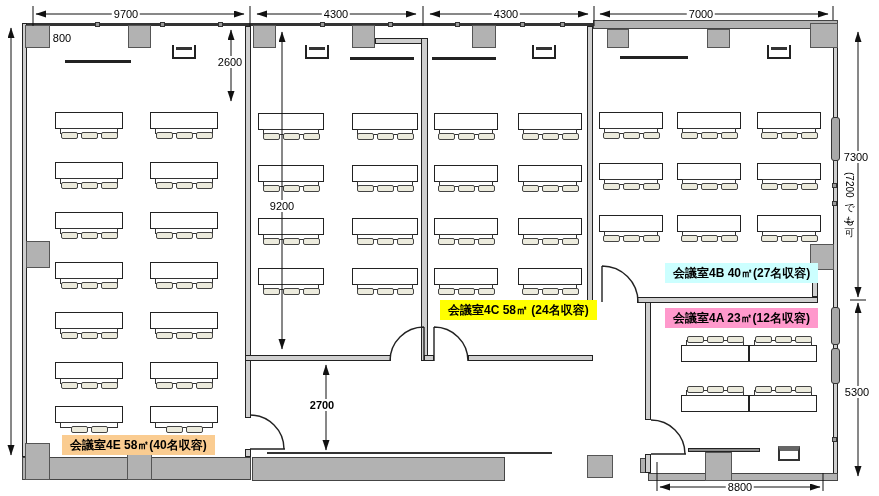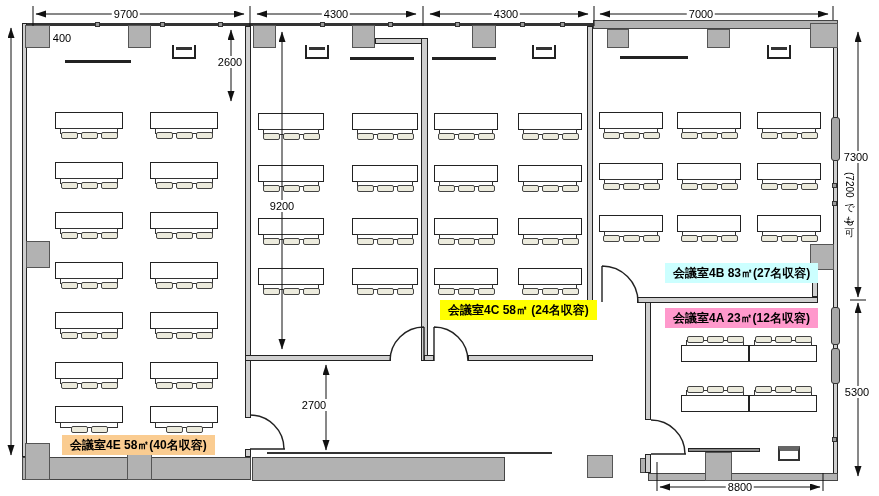--- a/index.html
+++ b/index.html
@@ -348,29 +348,29 @@
       <path d="M424,361 V327 M390,361 A34,34 0 0 1 424,327"></path>
       <path d="M434,361 V327 M434,327 A34,34 0 0 1 468,361"></path>
       <path d="M602,302 V266 M602,266 A36,36 0 0 1 638,302"></path>
       <path d="M250,449 H285 M250,415 A34,34 0 0 1 284,449"></path>
       <path d="M651,454 H686 M651,420 A34,34 0 0 1 685,454"></path>
     </g>
   </svg>
 
   <div class="room-label" style="left: 62px; top: 435px; background: rgb(250, 204, 145);">会議室4E  58㎡(40名収容)</div>
   <div class="room-label" style="left: 440px; top: 300px; background: rgb(255, 255, 0);">会議室4C  58㎡ (24名収容)</div>
-  <div class="room-label" style="left: 665px; top: 263px; background: rgb(204, 255, 255);">会議室4B  83㎡(27名収容)</div>
+  <div class="room-label" style="left: 665px; top: 263px; background: rgb(204, 255, 255);">会議室4B  40㎡(27名収容)</div>
   <div class="room-label" style="left: 665px; top: 308px; background: rgb(255, 153, 204);">会議室4A  23㎡(12名収容)</div>
 
   <div class="dim" style="left:126px;top:14px;">9700</div>
   <div class="dim" style="left:336px;top:14px;">4300</div>
   <div class="dim" style="left:506px;top:14px;">4300</div>
   <div class="dim" style="left:701px;top:14px;">7000</div>
-  <div class="dim-plain" style="left:62px;top:38px;">400</div>
+  <div class="dim-plain" style="left:62px;top:38px;">800</div>
   <div class="dim" style="left:230px;top:62px;">2600</div>
   <div class="dim" style="left:282px;top:206px;">9200</div>
-  <div class="dim" style="left:314px;top:405px;">2700</div>
+  <div class="dim" style="left:322px;top:405px;font-weight:bold;">2700</div>
   <div class="dim" style="left:856px;top:157px;">7300</div>
   <div class="dim-vert" style="left:849px;top:172px;">(7200でも可)</div>
   <div class="dim" style="left:857px;top:392px;">5300</div>
   <div class="dim" style="left:740px;top:487px;">8800</div>
 
 </div>
 
 </body></html>

